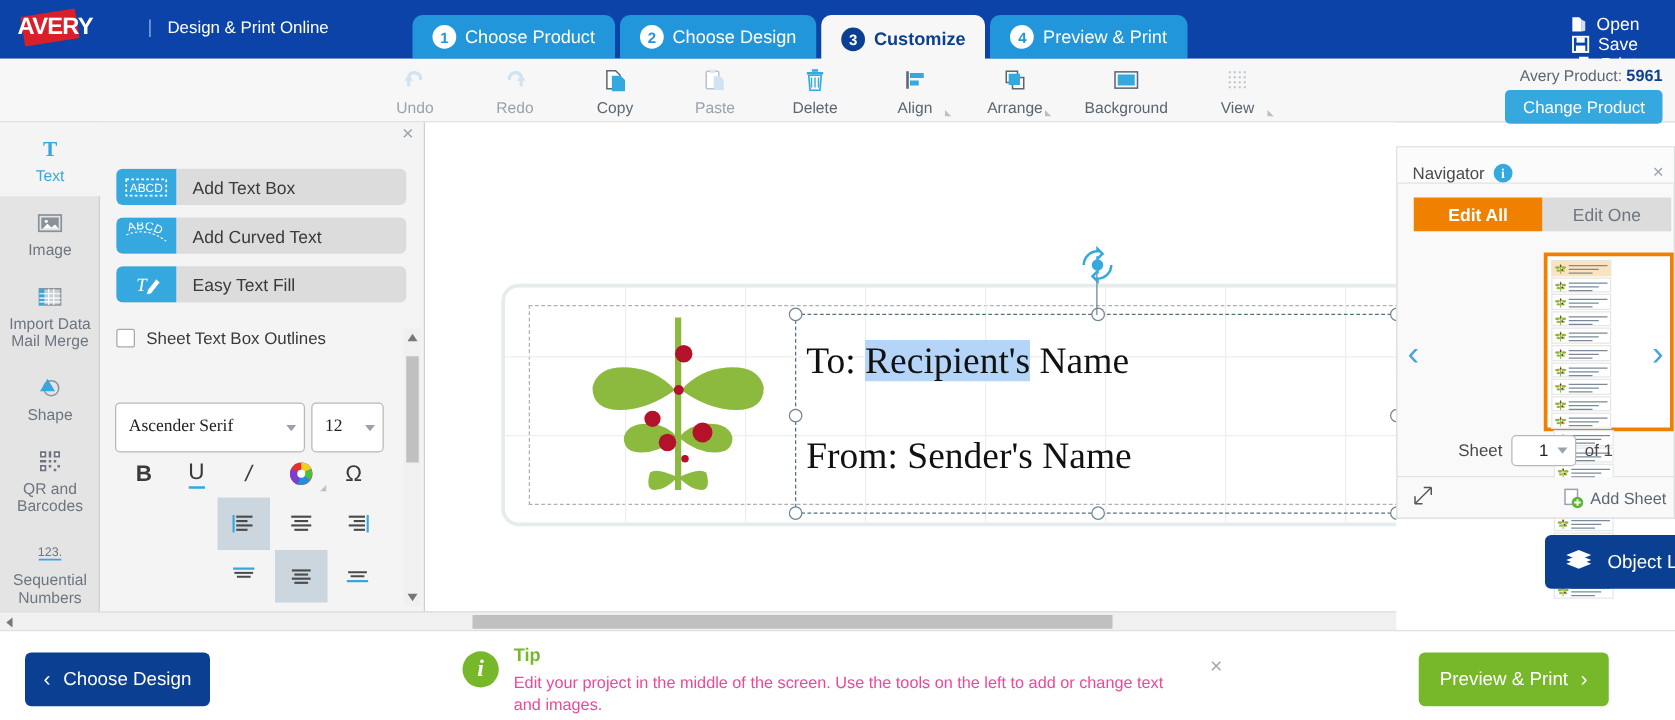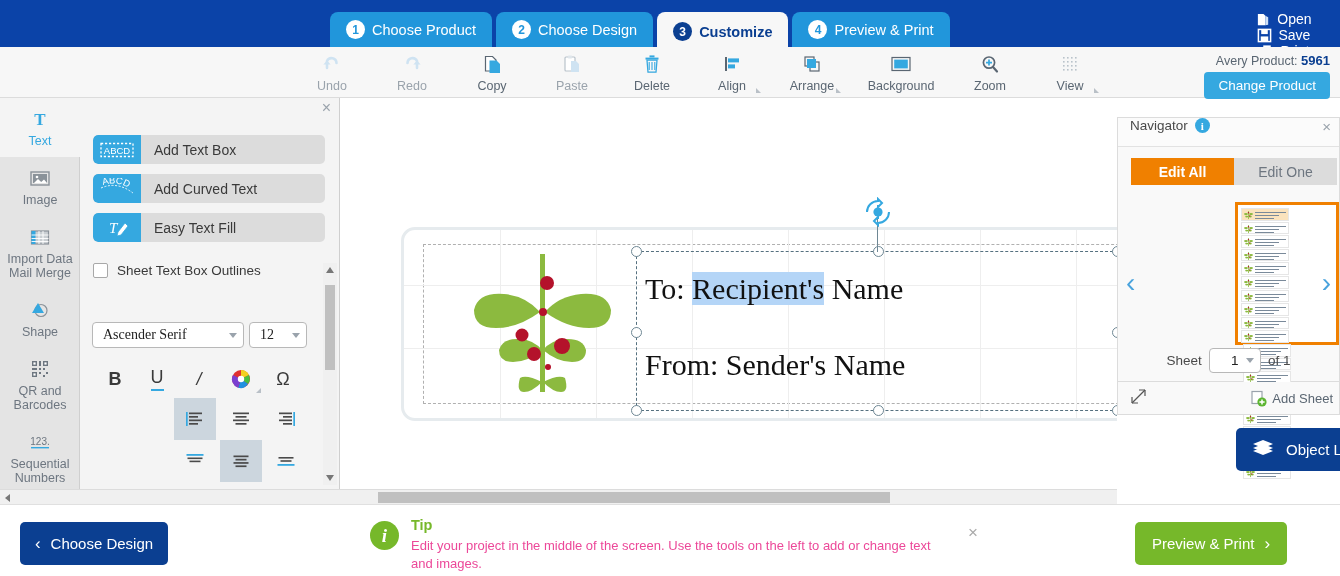--- a/index.html
+++ b/index.html
@@ -134,21 +134,21 @@
   }
   #cb-row .box {
     width:15px; height:15px; border:1px solid #a8a8a8; background:#fff;
     border-radius:2px; cursor:pointer;
   }
   #cb-row .cl { margin-left:9px; font-size:13.5px; color:#3a3a3a; }
 
   
   #font-row { position:absolute; left:12px; top:224px; display:flex; }
   .sel {
-    height:26px; background:#fff; border:1px solid #b8b8b8; border-radius:4px;
+    height:40px; background:#fff; border:1px solid #b8b8b8; border-radius:4px;
     display:flex; align-items:center; padding:0 6px 0 10px; cursor:pointer;
     font-family:"Liberation Serif", serif; font-size:14px; color:#222;
   }
   .sel .ar {
     width:0;height:0;border-left:4.5px solid transparent;
     border-right:4.5px solid transparent;border-top:5px solid #9aa3ac;
     margin-left:auto;
   }
   #font-name { width:152px; }
   #font-size { width:58px; margin-left:5px; }
@@ -236,21 +236,21 @@
     border-right:5px solid #777;
   }
 
   
   #navigator {
     position:absolute; left:1117px; top:117px; width:223px; height:265px;
     background:#f9f9f9; border:1px solid #dcdcdc;
   }
   #nav-head {
     height:29px; border-bottom:1px solid #e2e2e2; display:flex;
-    align-items:flex-start; padding:0 8px 0 12px; background:#fbfbfb;
+    align-items:flex-end; padding:0 8px 0 12px; background:#fbfbfb;
   }
   #nav-title { font-size:13.5px; color:#4a4a4a; }
   #nav-info {
     width:15px;height:15px;border-radius:50%;background:#35a8e0;color:#fff;
     font-size:11px;font-weight:bold;display:flex;align-items:center;
     justify-content:center; margin-left:7px; font-family:"Liberation Serif",serif;
   }
   #nav-close { margin-left:auto; color:#9aa3ac; font-size:15px; cursor:pointer; }
   #nav-toggle { position:absolute; left:13px; top:40px; display:flex; }
   .ntab {
@@ -342,20 +342,28 @@
     position:absolute; left:1135px; top:17px; width:152px; height:43px;
     background:#76b82a; color:#fff; border-radius:5px; display:flex;
     align-items:center; justify-content:center; font-size:15px; cursor:pointer;
   }
   #preview-print .chev { margin-left:10px; font-size:17px; }
 </style>
 </head>
 <body>
 
 <div id="topbar">
+  <div id="logo-wrap">
+    <div class="avery-logo">
+      <div class="redbox"></div>
+      <div class="wordmark">AVERY</div>
+    </div>
+    <span id="logo-divider">|</span>
+    <span id="brand-sub">Design &amp; Print Online</span>
+  </div>
 
   <div id="tabs">
     <div class="tab">
       <span class="num">1</span>
       <span>Choose Product</span>
     </div>
     <div class="tab">
       <span class="num">2</span>
       <span>Choose Design</span>
     </div>
@@ -496,30 +504,20 @@
     <div class="tool" style="width:98px">
       <span class="ti">
         <svg width="26" height="22" viewBox="0 0 26 22">
           <rect x="4" y="3.5" width="18" height="13" fill="none" stroke="#5a6672" stroke-width="1.2"></rect>
           <rect x="6.2" y="5.6" width="13.6" height="8.8" fill="#35a8e0"></rect>
         </svg>
       </span>
       <span class="tl">Background</span>
     </div>
 
-    <div class="tool">
-      <span class="ti">
-        <svg width="24" height="22" viewBox="0 0 24 22">
-          <circle cx="11" cy="8.6" r="5.6" fill="none" stroke="#5a6672" stroke-width="1.7"></circle>
-          <path d="M15 13 L19 17.5" stroke="#5a6672" stroke-width="2.2" stroke-linecap="round"></path>
-          <path d="M11 5.6v6M8 8.6h6" stroke="#35a8e0" stroke-width="1.7"></path>
-        </svg>
-      </span>
-      <span class="tl">Zoom</span>
-    </div>
 
     <div class="tool">
       <span class="ti">
         <svg width="24" height="22" viewBox="0 0 24 22">
           <g fill="#b9c3cb">
             <rect x="5" y="3" width="1.6" height="1.6"></rect>
               <rect x="9" y="3" width="1.6" height="1.6"></rect>
             <rect x="13" y="3" width="1.6" height="1.6"></rect>
               <rect x="17" y="3" width="1.6" height="1.6"></rect>
             <rect x="5" y="7" width="1.6" height="1.6"></rect>

